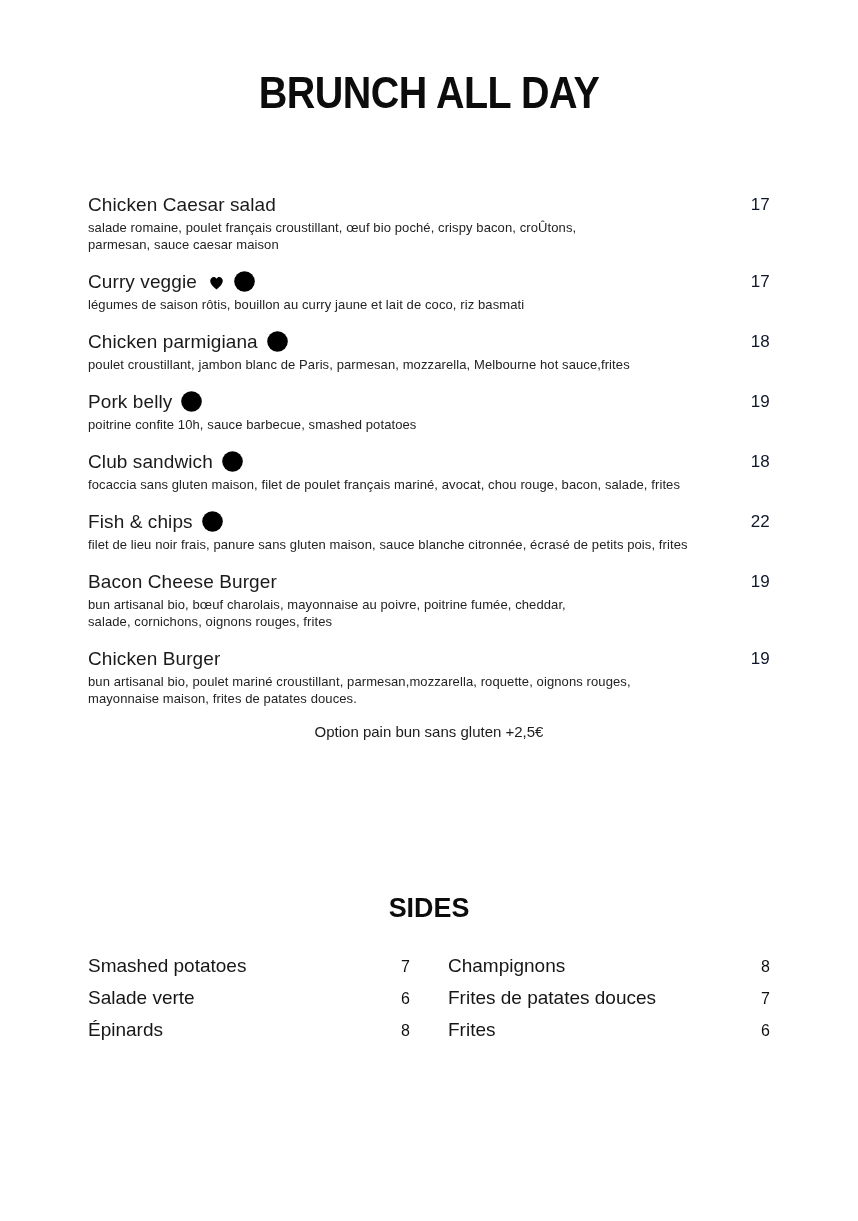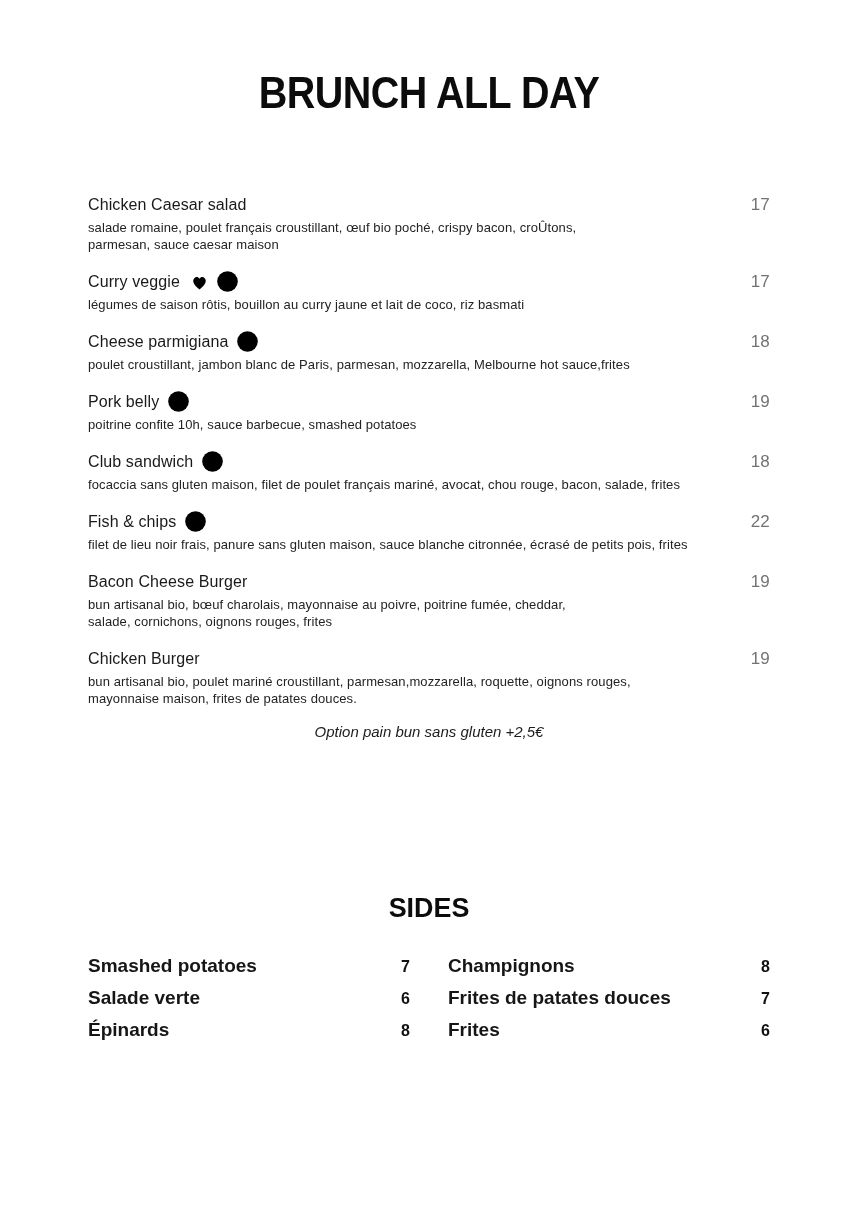--- a/index.html
+++ b/index.html
@@ -29,65 +29,63 @@
   .menu { margin-top: 76px; }
   .item { margin-bottom: 16px; }
   .item-head {
     display: flex;
     align-items: center;
     width: 682px;
     line-height: 25px;
     margin-bottom: 2px;
   }
   .item-name {
-    font-size: 16px;
+    font-size: 19px;
     font-weight: 400;
     color: #1a1a1a;
     letter-spacing: 0.1px;
   }
   .icon-row { display: inline-flex; align-items: center; gap: 5px; margin-left: 8px; }
   .diet-icon { width: 23px; height: 23px; display: block; }
   .item-price {
     margin-left: auto;
     font-size: 17px;
-    color: #737373;
+    color: #0f172a;
     letter-spacing: 0.2px;
   }
   .item-desc {
     width: 712px;
     font-size: 13px;
     line-height: 17px;
     color: #232323;
     letter-spacing: 0.1px;
     white-space: pre-line;
   }
   .gf-note {
     margin-top: 4px;
     text-align: center;
     width: 682px;
     font-size: 15px;
-    font-style: italic;
     color: #1c1c1c;
   }
   .sides-title {
     margin: 152px 0 0 0;
     text-align: center;
     font-size: 28px;
     line-height: 32px;
     font-weight: 900;
     letter-spacing: 0;
     color: #0c0c0c;
     transform: scaleX(0.96);
   }
   .sides-grid {
     margin-top: 26px;
     display: flex;
     width: 682px;
     justify-content: space-between;
-    font-weight: bold;
   }
   .sides-col { width: 322px; }
   .side-row {
     display: flex;
     justify-content: space-between;
     align-items: baseline;
     line-height: 31px;
   }
   .side-name { font-size: 19px; color: #161616; }
   .side-price { font-size: 16px; color: #111111; }
@@ -140,21 +138,21 @@
             </svg>
         </span>
         <span class="item-price">17</span>
       </div>
       <div class="item-desc">légumes de saison rôtis, bouillon au curry jaune et lait de coco, riz basmati</div>
     </div>
 
 
     <div class="item">
       <div class="item-head">
-        <span class="item-name">Cheese parmigiana</span>
+        <span class="item-name">Chicken parmigiana</span>
         <span class="icon-row">
           <svg class="diet-icon" viewBox="0 0 23 23">
               <use href="#gf-icon"></use>
             </svg>
         </span>
         <span class="item-price">18</span>
       </div>
       <div class="item-desc">poulet croustillant, jambon blanc de Paris, parmesan, mozzarella, Melbourne hot sauce,frites</div>
     </div>
 

